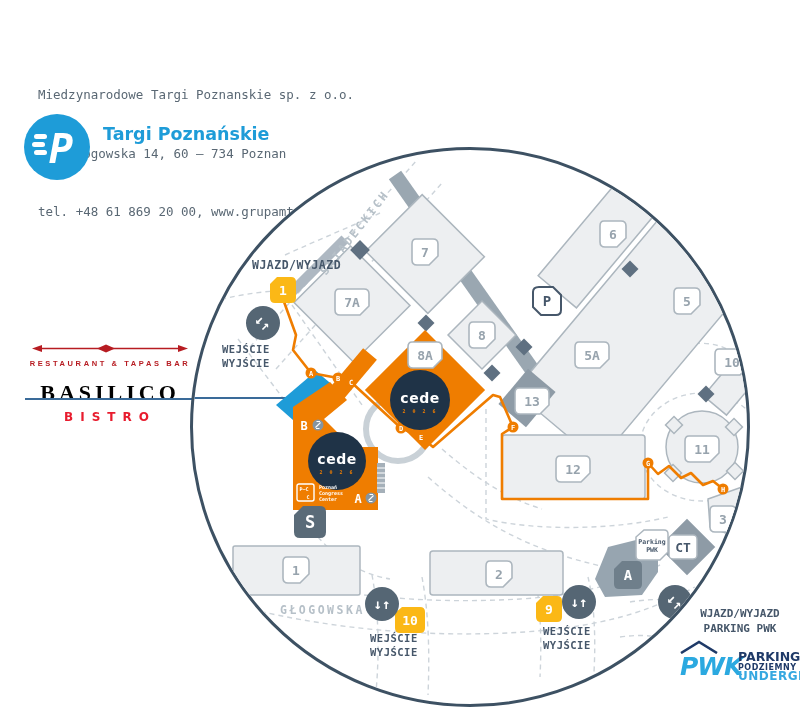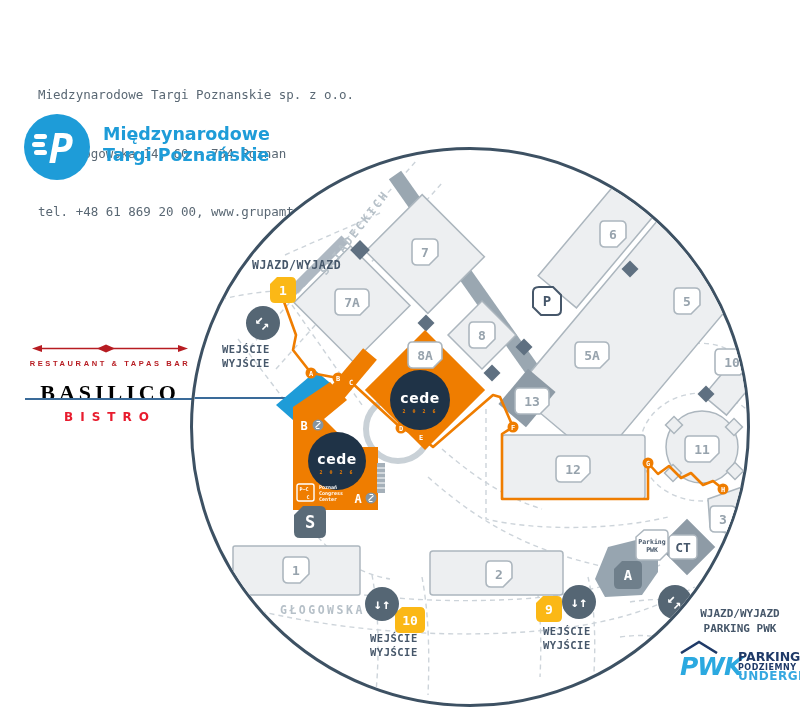--- a/index.html
+++ b/index.html
@@ -56,21 +56,20 @@
   </div>
 
   <svg class="mtp-logo" width="66" height="66">
     <circle cx="33" cy="33" r="33" fill="#1E9CD8"></circle>
     <rect x="10" y="20" width="13" height="5" rx="2.5" fill="#fff"></rect>
     <rect x="8" y="28" width="13" height="5" rx="2.5" fill="#fff"></rect>
     <rect x="10" y="36" width="13" height="5" rx="2.5" fill="#fff"></rect>
     <text x="25" y="49" font-size="40" font-weight="bold" font-style="italic" fill="#fff" font-family="DejaVu Sans, sans-serif">P</text>
   </svg>
   <div class="mtp-name">
-    <div>Międzynarodowe</div>
     <div>Targi Poznańskie</div>
   </div>
 
   <div class="rest">
     <svg width="160" height="9">
       <line x1="10" y1="4.5" x2="150" y2="4.5" stroke="#B71C22" stroke-width="1.6"></line>
       <polygon points="2,4.5 12,1 12,8" fill="#B71C22"></polygon>
       <polygon points="158,4.5 148,1 148,8" fill="#B71C22"></polygon>
       <polygon points="76,0.5 85,4.5 76,8.5 67,4.5" fill="#B71C22"></polygon>
     </svg>

